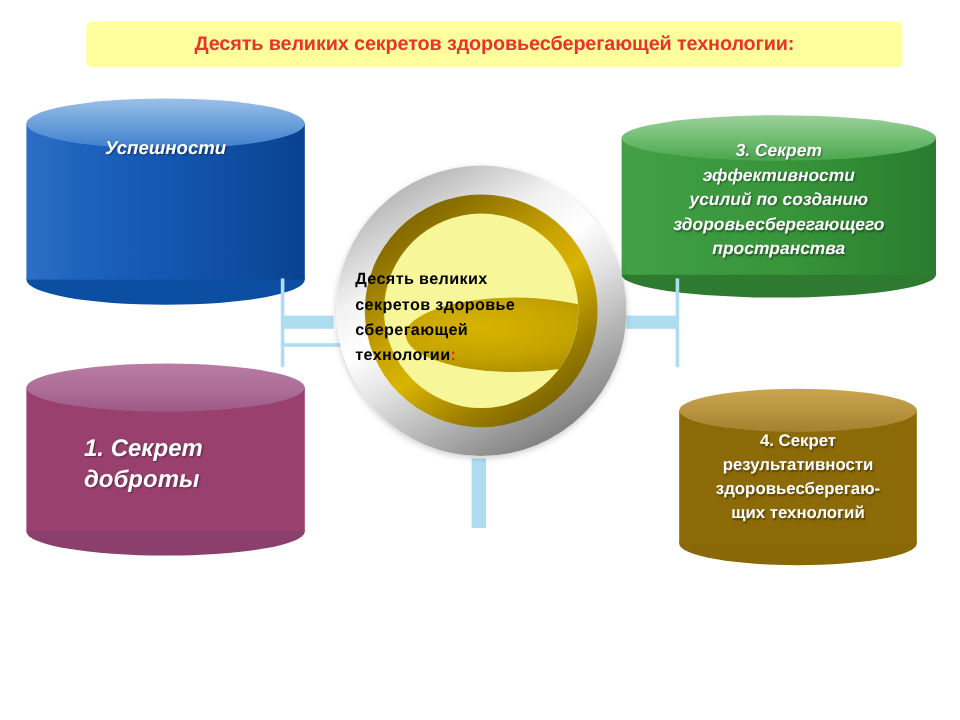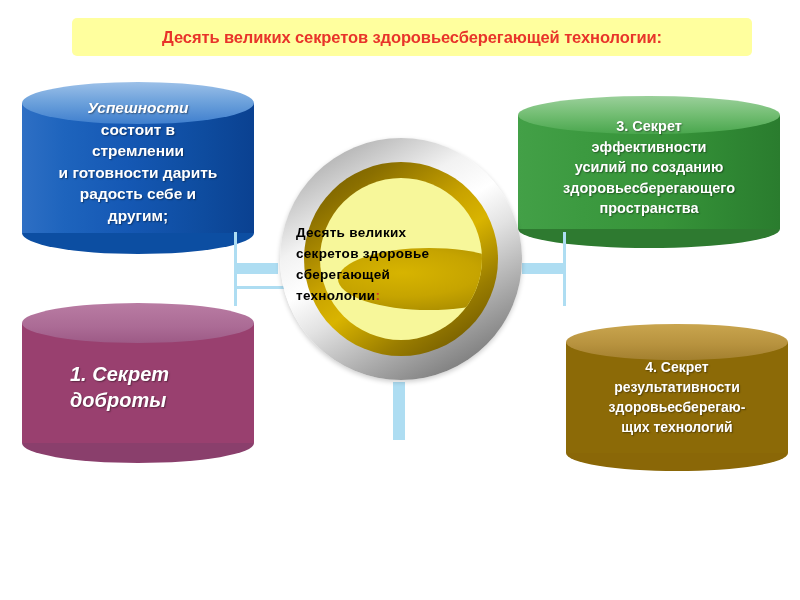--- a/index.html
+++ b/index.html
@@ -89,21 +89,21 @@
   }
   #cyl-blue .cyl-bottom {
     bottom: 0; height: 42px;
     background: #0c4ea2;
   }
   #cyl-blue .cyl-body {
     top: 21px; height: 130px;
     background: linear-gradient(90deg, #2e6fc4 0%, #1e64bd 18%, #1558b4 45%, #0e4c9f 78%, #0a4191 100%);
   }
   #cyl-blue .cyl-text {
-    top: 15px;
+    top: 31px;
     font-size: 15.5px;
     line-height: 21.5px;
     padding: 0 6px;
   }
   #cyl-blue .line-italic { font-style: italic; }
 
   
   #cyl-green { left: 518px; top: 96px; width: 262px; height: 152px; }
   #cyl-green .cyl-top {
     top: 0; height: 38px;
@@ -115,20 +115,21 @@
   }
   #cyl-green .cyl-body {
     top: 19px; height: 114px;
     background: linear-gradient(90deg, #43a047 0%, #3c9a40 25%, #379439 55%, #2f8733 80%, #2a7c2e 100%);
   }
   #cyl-green .cyl-text {
     top: 20px;
     font-size: 14.5px;
     line-height: 20.5px;
     padding: 0 6px;
+    font-style: italic;
   }
 
   
   #cyl-magenta { left: 22px; top: 303px; width: 232px; height: 160px; }
   #cyl-magenta .cyl-top {
     top: 0; height: 40px;
     background: linear-gradient(180deg, #b97ca3 0%, #ab6b95 60%, #9d5a86 100%);
   }
   #cyl-magenta .cyl-bottom {
     bottom: 0; height: 40px;
@@ -141,21 +142,21 @@
   #cyl-magenta .cyl-text {
     top: 58px;
     font-size: 20px;
     line-height: 26px;
     font-style: italic;
     text-align: left;
     padding-left: 48px;
   }
 
   
-  #cyl-brown { left: 566px; top: 324px; width: 222px; height: 147px; }
+  #cyl-brown { left: 566px; top: 324px; width: 198px; height: 147px; }
   #cyl-brown .cyl-top {
     top: 0; height: 36px;
     background: linear-gradient(180deg, #c9a54e 0%, #b8933f 55%, #a3802f 100%);
   }
   #cyl-brown .cyl-bottom {
     bottom: 0; height: 36px;
     background: #8a6707;
   }
   #cyl-brown .cyl-body {
     top: 18px; height: 111px;
@@ -269,25 +270,21 @@
 
 <div id="slide">
 
   <div id="title-banner"></div>
   <div id="page-title">Десять великих секретов здоровьесберегающей технологии:</div>
 
   <div class="cylinder" id="cyl-blue">
     <div class="cyl-bottom"></div>
     <div class="cyl-body"></div>
     <div class="cyl-top"></div>
-    <div class="cyl-text"><span class="line-italic">Успешности</span><br><span>состоит в
-стремлении
-и готовности дарить
-радость себе и
-другим;</span></div>
+    <div class="cyl-text"><span class="line-italic">Успешности</span><br></div>
   </div>
 
   <div class="cylinder" id="cyl-green">
     <div class="cyl-bottom"></div>
     <div class="cyl-body"></div>
     <div class="cyl-top"></div>
     <div class="cyl-text">3. Секрет
 эффективности
 усилий по созданию
 здоровьесберегающего

